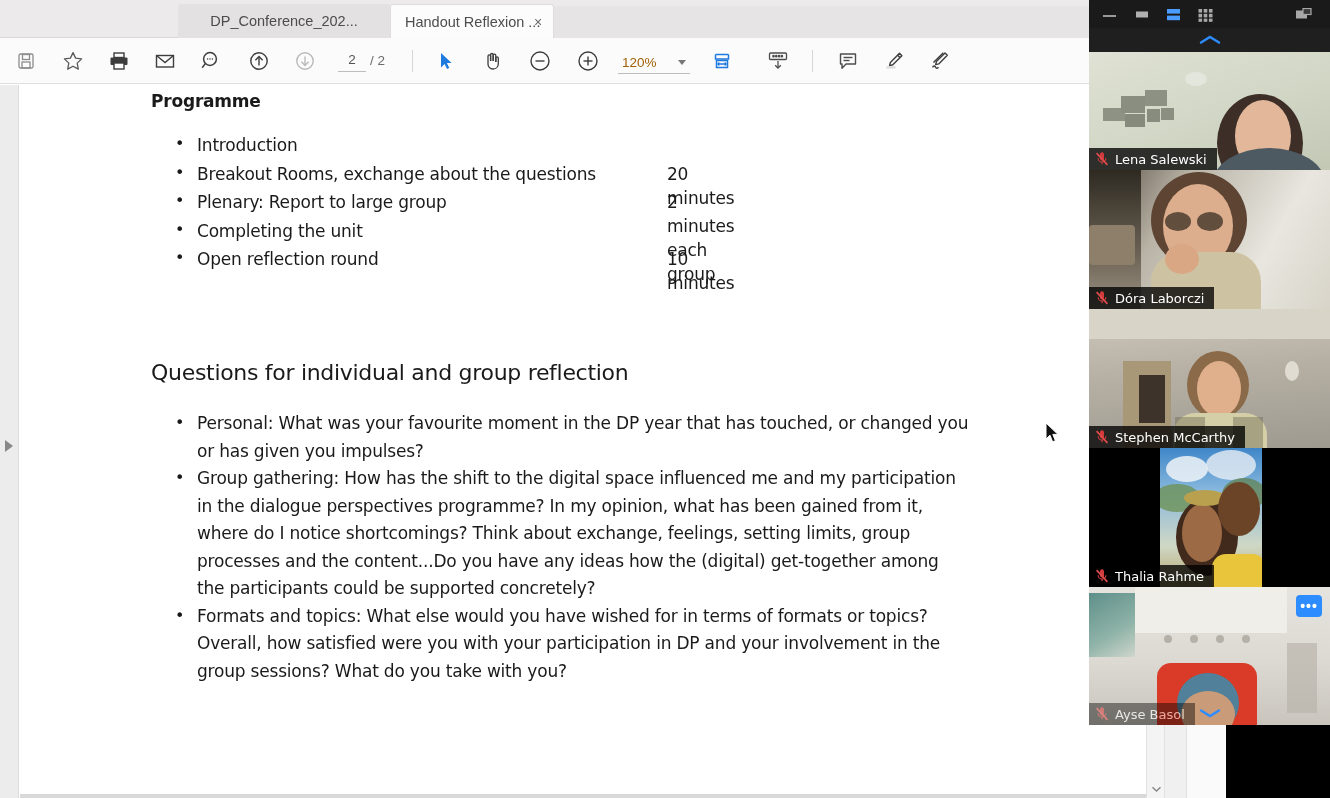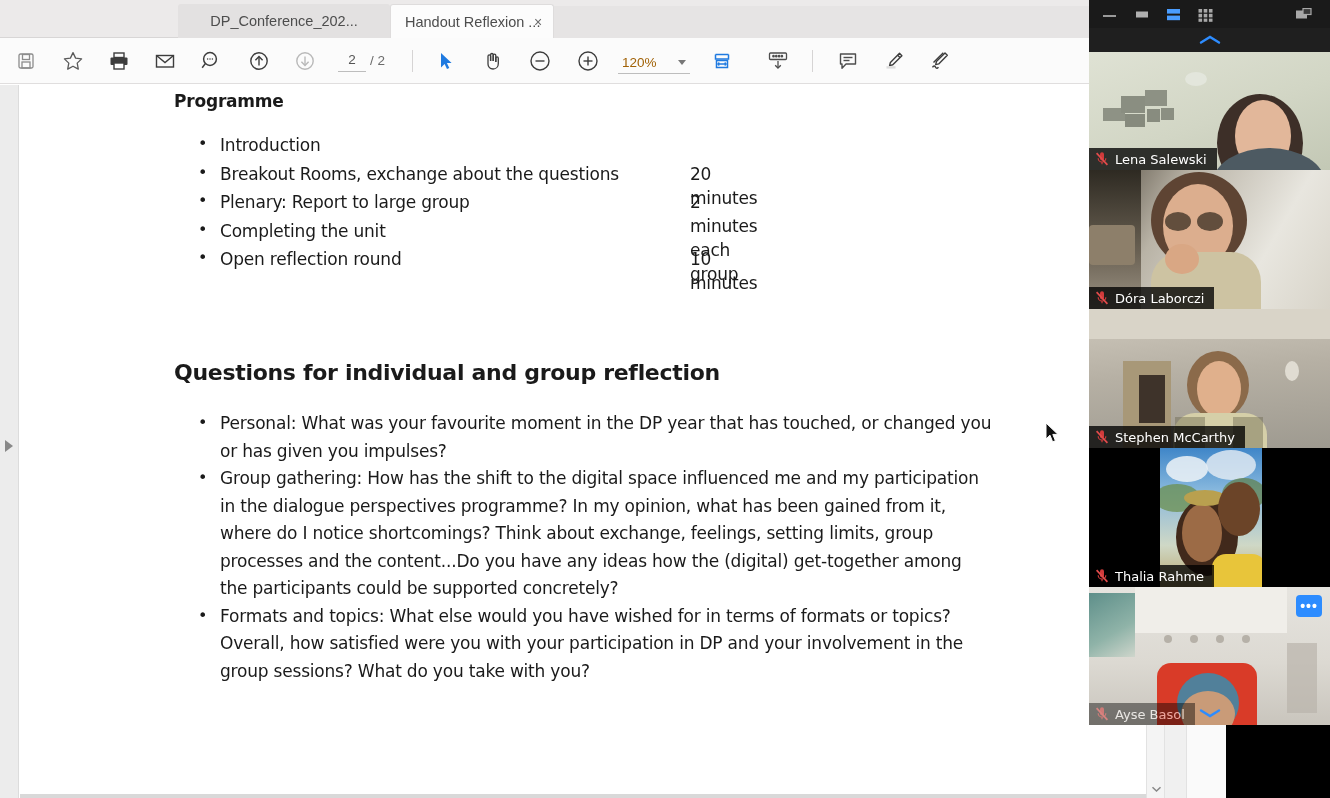--- a/index.html
+++ b/index.html
@@ -133,34 +133,33 @@
     border-bottom: 6px solid transparent;
     border-left: 8px solid #888;
     cursor: pointer;
   }
   .page {
     position: absolute; left: 20px; top: 0; width: 1126px; height: 713px;
     background: #ffffff;
     overflow: hidden;
     font-family: "DejaVu Sans", sans-serif;
     color: #1a1a1a;
-    margin-left: 23px;
   }
   .pagegap {
     position: absolute; left: 20px; bottom: 0; width: 1126px; height: 4px;
     background: #d9d9d9;
   }
 
   h2.doc-h {
     position: absolute;
     font-size: 17px; font-weight: bold; letter-spacing: -0.2px;
   }
   h1.doc-h1 {
     position: absolute;
-    font-size: 22px; font-weight: bold; letter-spacing: -0.3px;
+    font-size: 22px; font-weight: normal; letter-spacing: -0.3px;
   }
   ul.doc-list { position: absolute; list-style: none; }
   ul.doc-list li {
     position: relative;
     padding-left: 46px;
     font-size: 17px;
     letter-spacing: -0.2px;
   }
   ul.doc-list li::before {
     content: "\2022";

